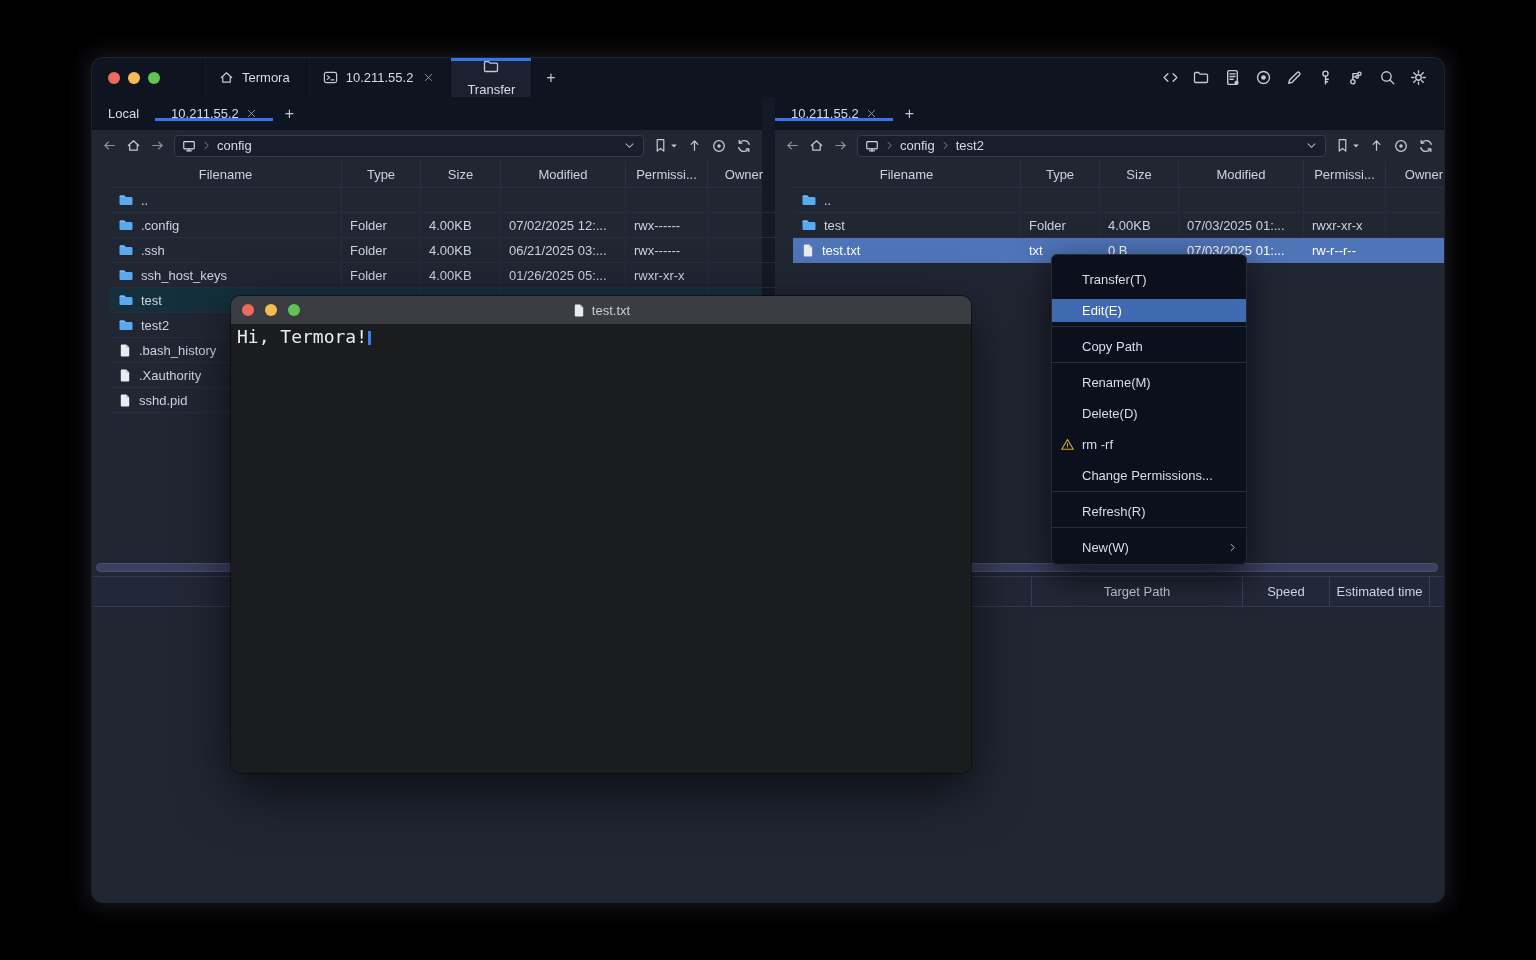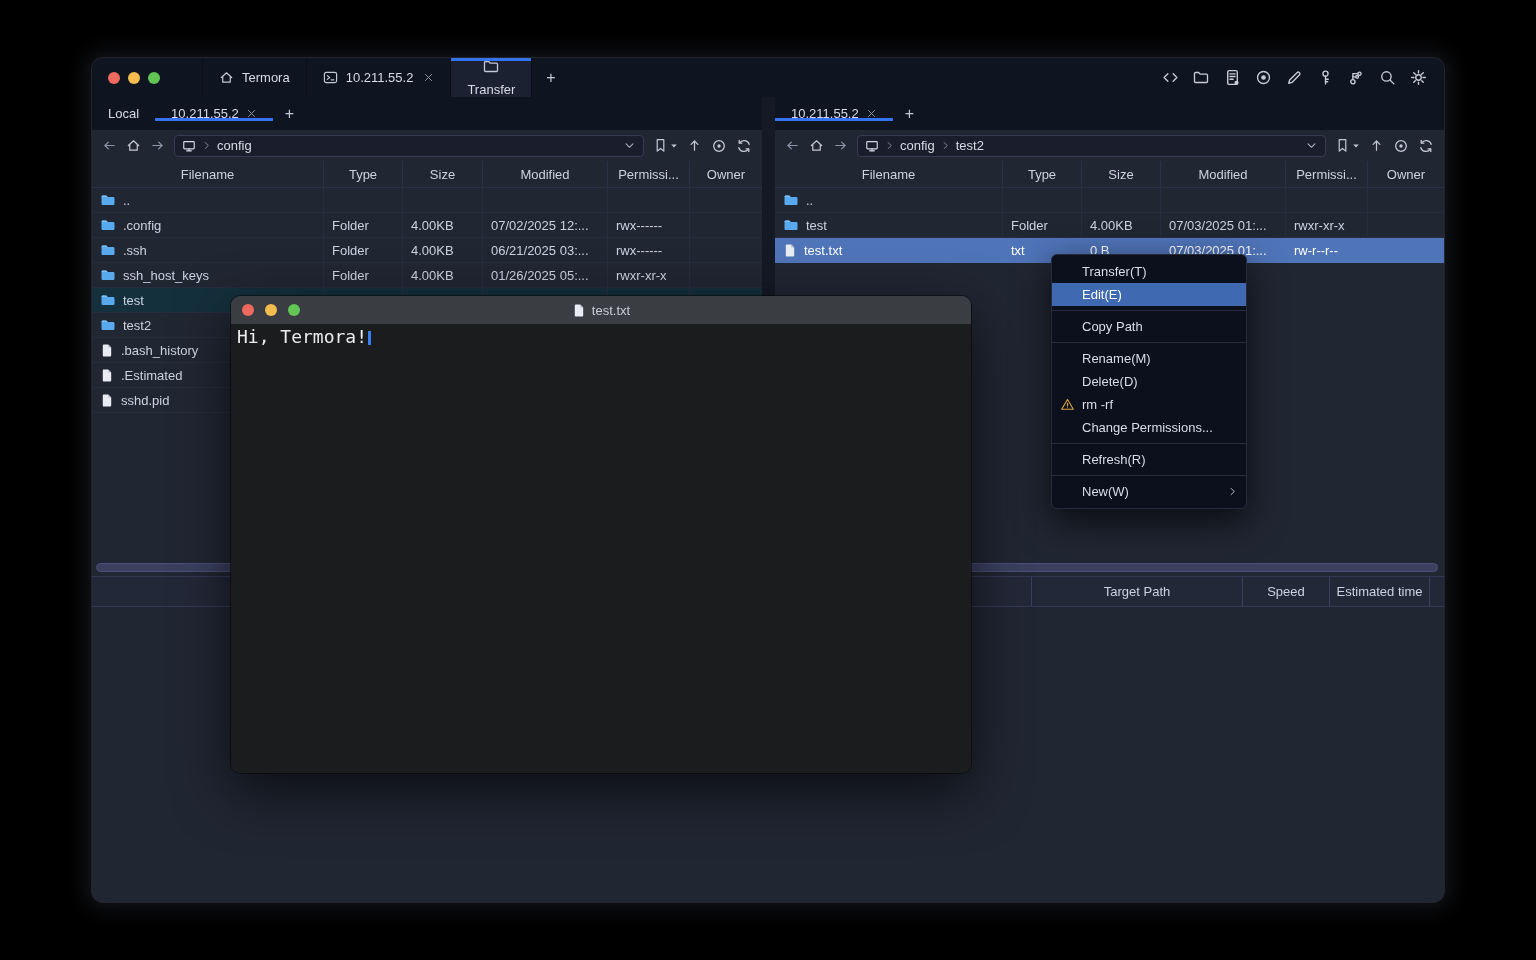--- a/index.html
+++ b/index.html
@@ -53,21 +53,21 @@
   .ptoolbar { height: 31px; display: flex; align-items: center; gap: 9px; padding: 0 10px; flex: none; }
   .navic { color: #c3c8d6; flex: none; }
   .navic.dim { color: #8e94a6; }
   .crumbbox { flex: 1; height: 22px; background: #1a1e2c; border: 1px solid #363b52; border-radius: 4px;
               display: flex; align-items: center; gap: 5px; padding: 0 7px; font-size: 13px; color: #d7dbe6; min-width: 0; }
   .crumbbox .sep { color: #8e94a6; }
   .crumbbox .cdown { margin-left: auto; color: #aeb4c4; }
   .bmark { display: flex; align-items: center; gap: 2px; color: #c3c8d6; }
 
   
-  .fgrid { display: grid; }
+  .fgrid { display: grid; margin-left: 18px; }
   .cols-left  { grid-template-columns: 232px 79px 80px 125px 82px 72px; }
   .cols-right { grid-template-columns: 228px 79px 79px 125px 82px 76px; }
   .fhead { height: 27px; border-bottom: 1px solid #2b3044; flex: none; }
   .fhead .hcell { display: flex; align-items: center; justify-content: center; font-size: 13px; color: #ccd2e0;
                   border-right: 1px solid #2b3044; overflow: hidden; white-space: nowrap; }
   .fhead .hcell:last-child { border-right: none; }
   .frow { height: 25px; flex: none; }
   .frow .cell { display: flex; align-items: center; font-size: 13px; padding-left: 8px; overflow: hidden;
                 white-space: nowrap; border-right: 1px solid #272c3f; border-bottom: 1px solid #272c3f; }
   .frow .cell:last-child { border-right: none; }
@@ -98,21 +98,21 @@
   .etitle-center { position: absolute; left: 0; right: 0; display: flex; align-items: center; justify-content: center;
                    gap: 6px; font-size: 13px; color: #c9ccd3; pointer-events: none; }
   .econtent { flex: 1; background: #1b1c1e; padding: 4px 6px; font-family: "DejaVu Sans Mono", monospace;
               font-size: 18px; line-height: 17px; color: #ececec; }
   .cursor { display: inline-block; width: 3px; height: 14px; background: #3b7ef0; vertical-align: -2px; margin-left: 1px; }
 
   
   .ctx { position: absolute; left: 1051px; top: 254px; width: 196px; z-index: 30; background: #0c0f1c;
          border: 1px solid #262b3c; border-radius: 6px; padding: 5px 0; box-shadow: 0 12px 36px rgba(0,0,0,.7); }
   .ctx-item { height: 23px; display: flex; align-items: center; font-size: 13px; color: #d9dde8;
-              padding-left: 30px; position: relative; white-space: nowrap; }
+              padding-left: 30px; position: relative; white-space: nowrap; margin-top: 8px; }
   .ctx-item.hl { background: #3f6ab2; color: #fff; }
   .ctx-item .w-icon { position: absolute; left: 8px; top: 4px; }
   .ctx-item .subarrow { position: absolute; right: 8px; color: #cfd3de; }
   .ctx-sep { height: 1px; background: #272c3e; margin: 4px 0; }
 </style>
 </head>
 <body>
 
 <div class="window">
 
@@ -429,21 +429,21 @@
           <div class="cell"></div>
         </div>
         <div class="fgrid frow cols-left">
           <div class="cell fname">
             <span class="ficon">
               <svg width="14" height="15" viewBox="0 0 16 16">
                 <path fill="#e9ecf2" d="M4.2 1.2h5.2l3.4 3.4v9.2c0 .6-.4 1-1 1H4.2c-.6 0-1-.4-1-1v-11.6c0-.6.4-1 1-1z"></path>
                 <path fill="#b7bdc9" d="M9.4 1.2v3.4h3.4z"></path>
               </svg>
             </span>
-            <span>.Estimated</span>
+            <span>.Xauthority</span>
           </div>
           <div class="cell"></div>
           <div class="cell"></div>
           <div class="cell"></div>
           <div class="cell"></div>
           <div class="cell"></div>
         </div>
         <div class="fgrid frow cols-left">
           <div class="cell fname">
             <span class="ficon">

